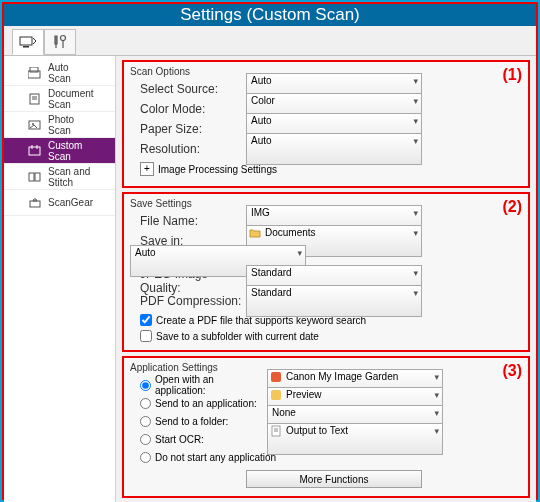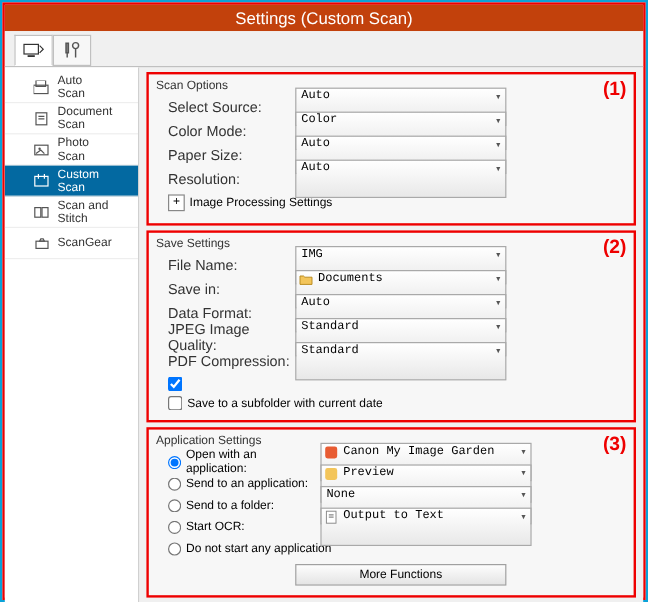--- a/index.html
+++ b/index.html
@@ -17,26 +17,26 @@
   }
   .outer-red {
     border: 2px solid #e00;
     width: 536px;
     height: 498px;
     background: #fff;
     display: flex;
     flex-direction: column;
   }
   .titlebar {
-    background: #c2410c;
+    background: #0369a1;
     color: #fff;
     height: 22px;
     line-height: 22px;
     text-align: center;
-    font-size: 14px;
+    font-size: 17px;
     position: relative;
   }
   .window-body {
     flex: 1;
     background: #f0f0f0;
     display: flex;
     flex-direction: column;
     position: relative;
   }
   .top-tabs {
@@ -73,21 +73,21 @@
     display: flex;
     align-items: center;
     gap: 6px;
     padding: 0 24px;
     font-size: 10px;
     color: #333;
     border-bottom: 1px solid #eee;
     cursor: pointer;
   }
   .side-item.active {
-    background: #0369a1;
+    background: #701a75;
     color: #fff;
   }
   .side-icon {
     width: 14px;
     height: 12px;
     display: inline-block;
   }
   .content {
     flex: 1;
     position: relative;
@@ -121,21 +121,20 @@
   .sel {
     flex: 0 0 176px;
     width: 176px;
     height: 32px;
     font-size: 10px;
     border: 1px solid #a9a9a9;
     background: linear-gradient(#fff,#e8e8e8);
     padding-left: 4px;
     line-height: 14px;
     position: relative;
-    font-family: Liberation Mono, monospace;
   }
   .sel::after {
     content: "▾";
     position: absolute;
     right: 3px;
     top: 0;
     font-size: 9px;
     color: #555;
   }
   .sel.wicon { padding-left: 18px; }
@@ -308,33 +307,33 @@
           <div class="row">
             <span class="lbl">Save in:</span>
             <div class="sel wicon">
               <svg class="sicon" viewBox="0 0 12 12">
                   <path d="M1 3 L4 3 L5 4 L11 4 L11 10 L1 10 Z" fill="#f3c55a" stroke="#b88a1e" stroke-width="0.8"></path>
                 </svg>
               <span>Documents</span>
             </div>
           </div>
           <div class="row">
-            <span class="lbl">Data Format:</span>
             <div class="sel"><span>Auto</span></div>
           </div>
           <div class="row">
             <span class="lbl">JPEG Image Quality:</span>
             <div class="sel"><span>Standard</span></div>
           </div>
           <div class="row">
             <span class="lbl">PDF Compression:</span>
             <div class="sel"><span>Standard</span></div>
           </div>
           <div class="chk">
             <input type="checkbox" checked="" style="">
+            <span>Create a PDF file that supports keyword search</span>
           </div>
           <div class="chk">
             <input type="checkbox" style="">
             <span>Save to a subfolder with current date</span>
           </div>
         </div>
 
         <div class="group">
           <div class="callout">(3)</div>
           <div class="group-title">Application Settings</div>

